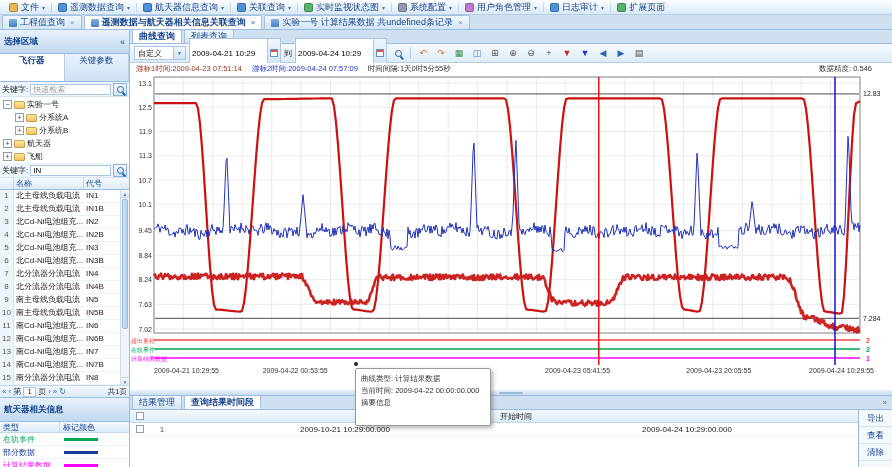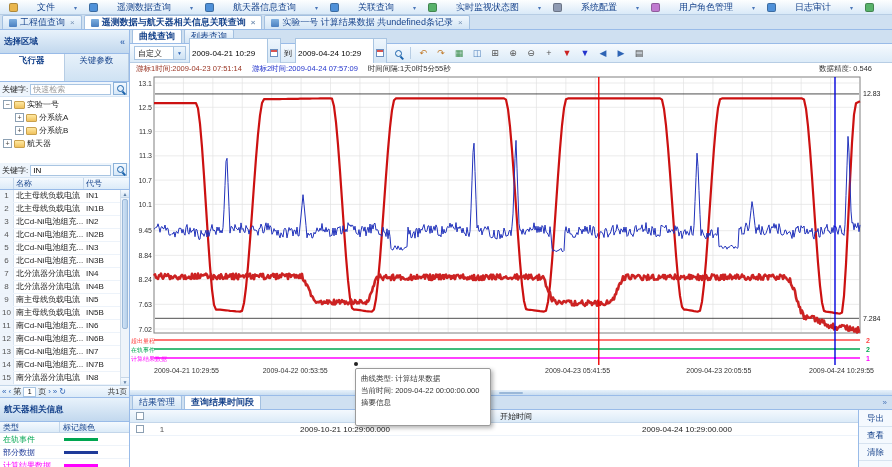--- a/index.html
+++ b/index.html
@@ -2,42 +2,42 @@
 <html><head>
 <meta charset="utf-8">
 <style>
   *{box-sizing:border-box;margin:0;padding:0;}
   html,body{width:892px;height:467px;overflow:hidden;}
   body{font-family:"Liberation Sans","DejaVu Sans",sans-serif;font-size:9px;color:#222;background:#e4eef8;position:relative;}
   input{font-family:inherit;}
 
   
   .menubar{height:15px;background:linear-gradient(#fdfeff,#d9e9f8);border-bottom:1px solid #b7cde4;display:flex;align-items:center;padding-left:4px;}
-  .menu-item{display:flex;align-items:center;gap:19px;padding:0 5px;height:13px;color:#15428b;white-space:nowrap;}
+  .menu-item{display:flex;align-items:center;gap:3px;padding:0 5px;height:13px;color:#15428b;white-space:nowrap;}
   .menu-icon{width:9px;height:9px;border-radius:2px;border:1px solid rgba(0,0,0,.25);}
   .menu-arrow{font-size:6px;color:#4a76b8;}
   .menu-sep{width:1px;height:9px;background:#c3d6ea;margin:0 1px;}
 
   
   .doctabs{height:15px;background:#cfe0f1;border-bottom:1px solid #99bbe8;display:flex;align-items:flex-start;padding-left:2px;gap:2px;}
   .doctab{display:flex;align-items:center;gap:3px;height:14px;padding:0 6px;background:linear-gradient(#f0f7fd,#d4e5f5);border:1px solid #a3c0e0;border-bottom:none;border-radius:2px 2px 0 0;color:#15428b;white-space:nowrap;}
   .doctab.active{background:#fff;font-weight:bold;}
   .tab-ico{width:8px;height:8px;background:linear-gradient(#7fb0e0,#4a7fc0);border-radius:1px;}
   .tab-close{color:#7792b5;font-size:8px;margin-left:2px;line-height:8px;}
 
   .main-row{display:flex;height:437px;}
 
   
   .sidebar{width:130px;background:#fff;border-right:1px solid #99bbe8;display:flex;flex-direction:column;overflow:hidden;}
   .panel-header{flex:none;height:24px;background:linear-gradient(#e8f2fb,#c2d8ee);border-bottom:1px solid #99bbe8;color:#15428b;font-weight:bold;display:flex;align-items:center;padding:0 4px;font-size:8.5px;}
   .collapse-btn{margin-left:auto;color:#4a76b8;font-size:9px;}
   .subtabs{flex:none;height:28px;display:flex;background:#dcebf8;border-bottom:1px solid #99bbe8;}
   .subtab{flex:1;text-align:center;line-height:13px;color:#15428b;border-right:1px solid #b7cde4;background:linear-gradient(#e7f1fa,#cfe2f3);font-size:8.5px;}
   .subtab.active{background:#fff;font-weight:bold;}
-  .search-row{flex:none;height:15px;display:flex;align-items:flex-end;padding:1px 2px;gap:2px;background:#eef5fc;border-bottom:1px solid #d7e6f5;font-size:8px;}
+  .search-row{flex:none;height:15px;display:flex;align-items:center;padding:1px 2px;gap:2px;background:#eef5fc;border-bottom:1px solid #d7e6f5;font-size:8px;}
   .search-input{flex:1;height:11px;border:1px solid #a9c5e2;background:#fff;font-size:8px;padding:0 2px;min-width:0;}
   .search-input::placeholder{color:#999;}
   .search-btn{flex:none;width:14px;height:13px;background:linear-gradient(#f3f9ff,#d6e7f7);border:1px solid #8cb2d9;display:flex;align-items:center;justify-content:center;}
   .mag{position:relative;width:7px;height:7px;border:1.5px solid #1a62ab;border-radius:50%;display:inline-block;}
   .mag::after{content:"";position:absolute;width:4px;height:1.5px;background:#1a62ab;transform:rotate(45deg);left:4px;top:6px;}
   .tree{flex:none;height:66px;background:#fff;padding-top:1px;overflow:hidden;}
   .tree-item{display:flex;align-items:center;height:13px;gap:2px;font-size:8px;}
   .expander{flex:none;width:9px;height:9px;border:1px solid #8ca0b3;background:#fff;font-size:7px;line-height:7px;text-align:center;color:#444;}
   .folder{flex:none;width:11px;height:8px;background:linear-gradient(#ffe9a2,#f0c25e);border:1px solid #c9a14e;border-radius:1px 2px 1px 1px;}
   .pt-header{flex:none;display:flex;height:12px;background:linear-gradient(#f4f9fe,#dcebf8);border-bottom:1px solid #99bbe8;color:#15428b;font-size:8px;align-items:center;}
@@ -214,20 +214,25 @@
         </div>
         <div class="tree-item" style="padding-left: 15px;">
           <span class="expander">+</span>
           <span class="folder"></span>
           <span class="tree-label">分系统B</span>
         </div>
         <div class="tree-item" style="padding-left: 3px;">
           <span class="expander">+</span>
           <span class="folder"></span>
           <span class="tree-label">航天器</span>
+        </div>
+        <div class="tree-item" style="padding-left: 3px;">
+          <span class="expander">+</span>
+          <span class="folder"></span>
+          <span class="tree-label">飞船</span>
         </div>
       </div>
     <div class="search-row">
       <span>关键字:</span>
       <input class="search-input" value="IN" style="">
       <span class="search-btn">
           <span class="mag"></span>
         </span>
     </div>
     <div class="pt-header">

